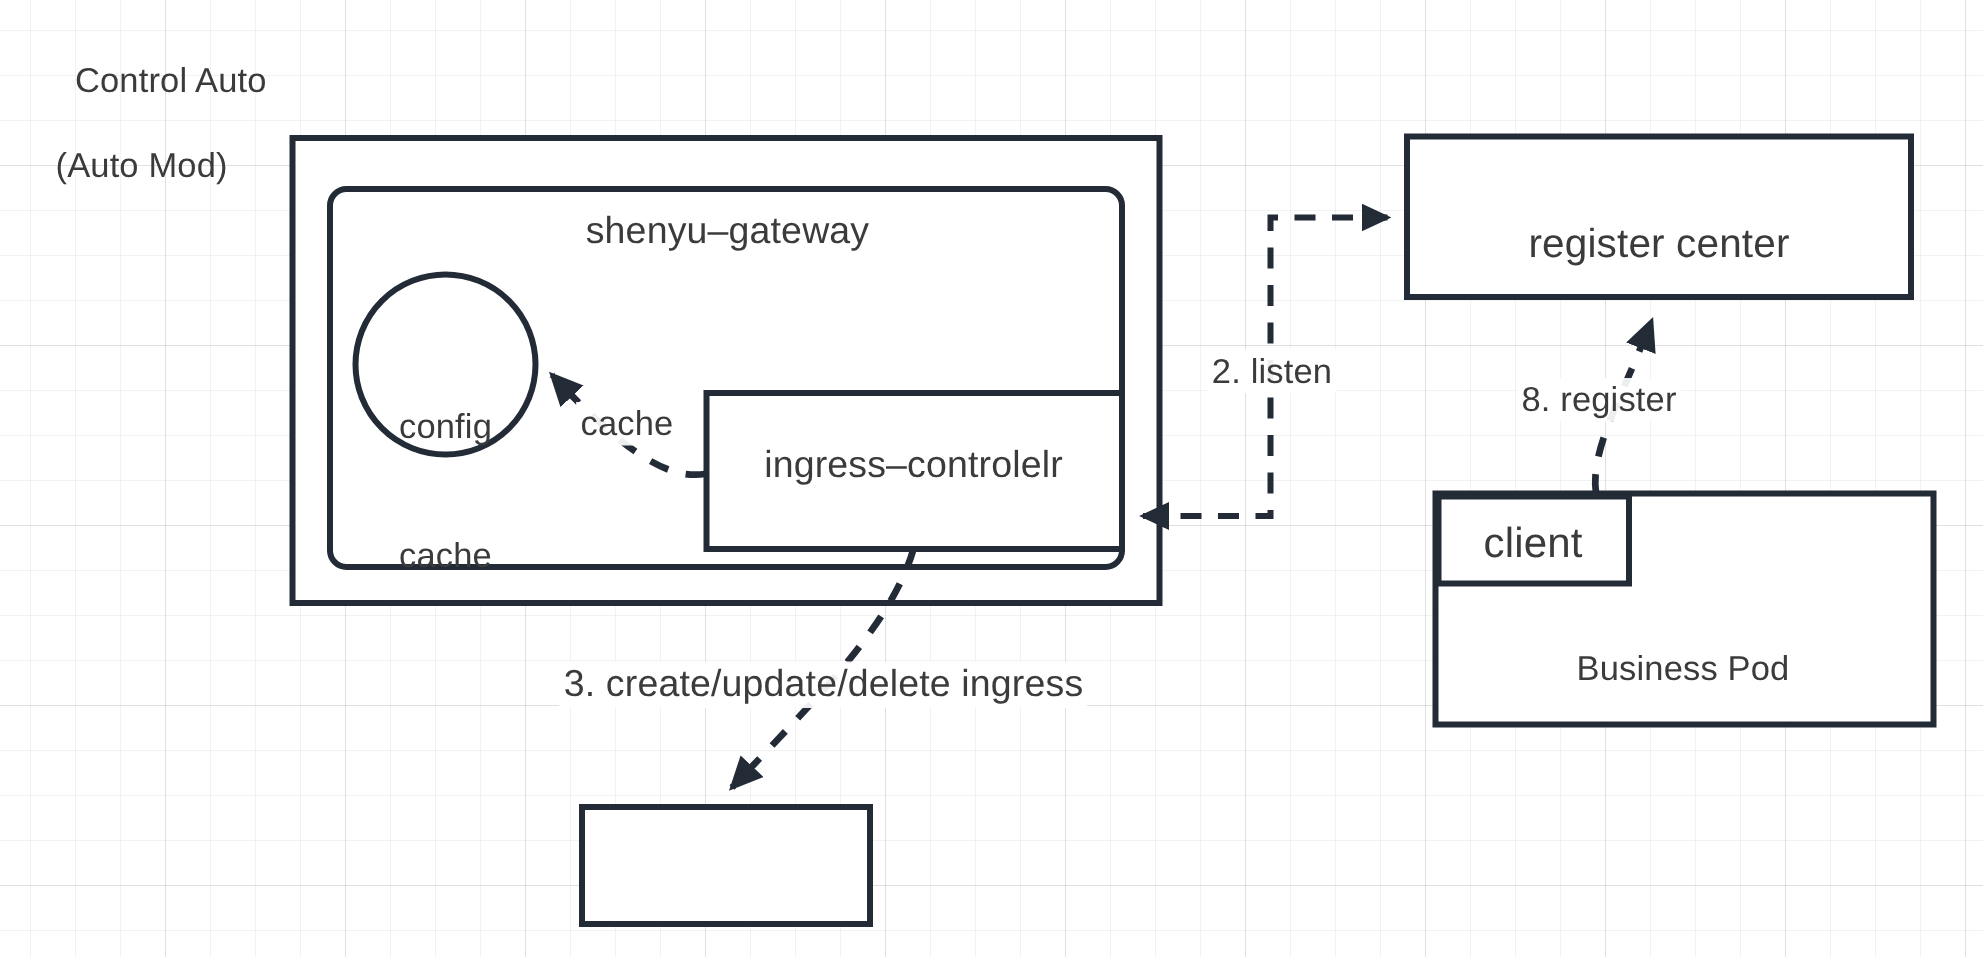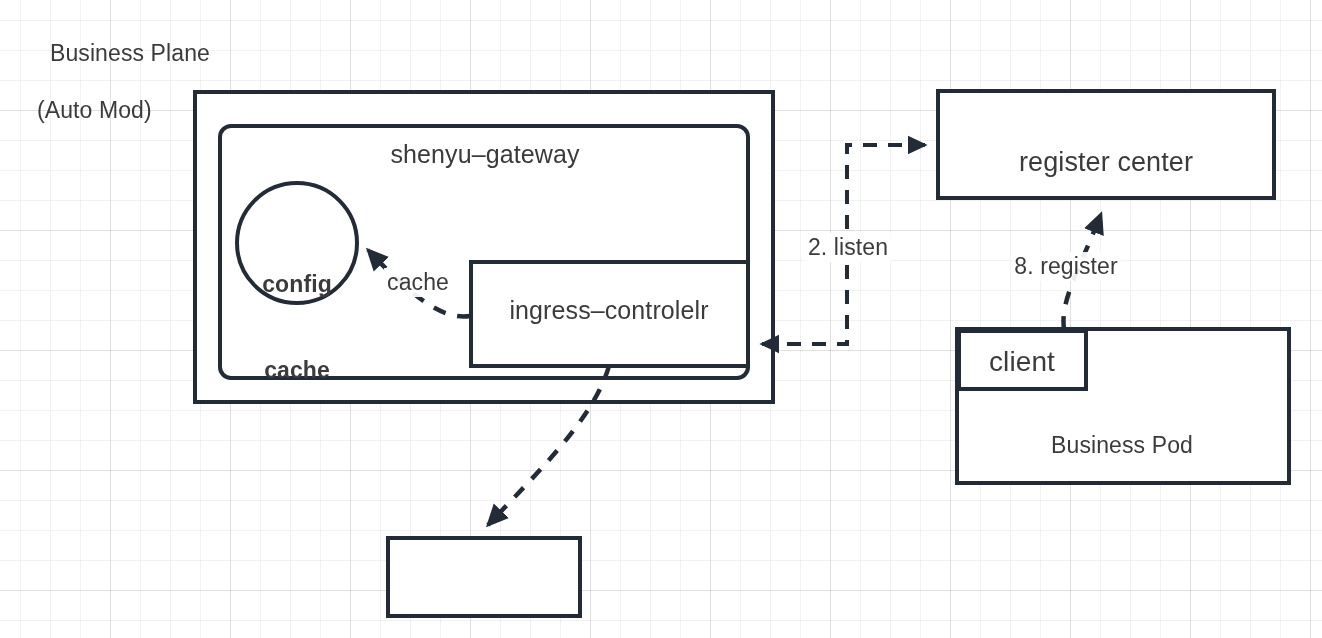--- a/index.html
+++ b/index.html
@@ -76,21 +76,21 @@
     padding: 0 3px;
   }
   #control-plane-label {
     left: 24px;
     top: 10px;
     font-size: 23px;
     text-align: left;
   }
   #control-plane-label .l2 { display: block; padding-left: 13px; }
   #gateway-title { left: 485px; top: 139px; font-size: 25px; }
-  #config-cache-label { left: 297px; top: 212px; font-size: 23px; font-weight: bold; }
+  #config-cache-label { left: 297px; top: 212px; font-size: 23px; }
   #ingress-label { left: 609px; top: 295px; font-size: 25px; }
   #sync-label { left: 418px; top: 268px; font-size: 23px; }
   #register-center-label { left: 1106px; top: 146px; font-size: 27px; }
   #listen-label { left: 848px; top: 233px; font-size: 23px; }
   #register-label { left: 1066px; top: 252px; font-size: 23px; }
   #client-label { left: 1022px; top: 344px; font-size: 28px; }
   #business-pod-label { left: 1122px; top: 393px; font-size: 23px; margin-top: 38px; }
   #ingress-action-label { left: 549px; top: 441px; font-size: 25px; }
   #api-server-label { left: 484px; top: 562px; font-size: 25px; }
 </style>
@@ -125,21 +125,21 @@
     <path class="edge-dashed-curve" d="M 470 316 C 444 320 415 300 368 250" marker-end="url(#arrow-solid)"></path>
 
     <path class="edge-dashed" d="M 762 344 L 847 344 L 847 145 L 925 145" marker-start="url(#arrow-solid)" marker-end="url(#arrow-solid)"></path>
 
     <path class="edge-dashed-curve" d="M 1064 329 C 1060 300 1080 268 1101 214" marker-end="url(#arrow-solid)"></path>
 
     <path class="edge-dashed-curve" d="M 609 366 C 594 418 540 470 488 525" marker-end="url(#arrow-solid)"></path>
   </svg>
 
   <div class="lbl lbl-plain" id="control-plane-label">
-    <span>Business Plane</span>
+    <span>Control Auto</span>
     <span class="l2">(Auto Mod)</span>
   </div>
 
   <div class="lbl lbl-plain lbl-center" id="gateway-title">shenyu–gateway</div>
 
   <div class="lbl lbl-plain lbl-center" id="config-cache-label">
     <div>config</div>
     <div>cache</div>
   </div>
 
@@ -150,15 +150,16 @@
   <div class="lbl lbl-plain lbl-center" id="register-center-label">register center</div>
 
   <div class="lbl lbl-plain lbl-center lbl-onbg" id="listen-label">2. listen</div>
 
   <div class="lbl lbl-plain lbl-center lbl-onbg" id="register-label">8. register</div>
 
   <div class="lbl lbl-plain lbl-center" id="client-label">client</div>
 
   <div class="lbl lbl-plain lbl-center" id="business-pod-label">Business Pod</div>
 
+  <div class="lbl lbl-plain lbl-center lbl-onbg" id="ingress-action-label">3. create/update/delete ingress</div>
 
 
 </div>
 
 </body></html>

